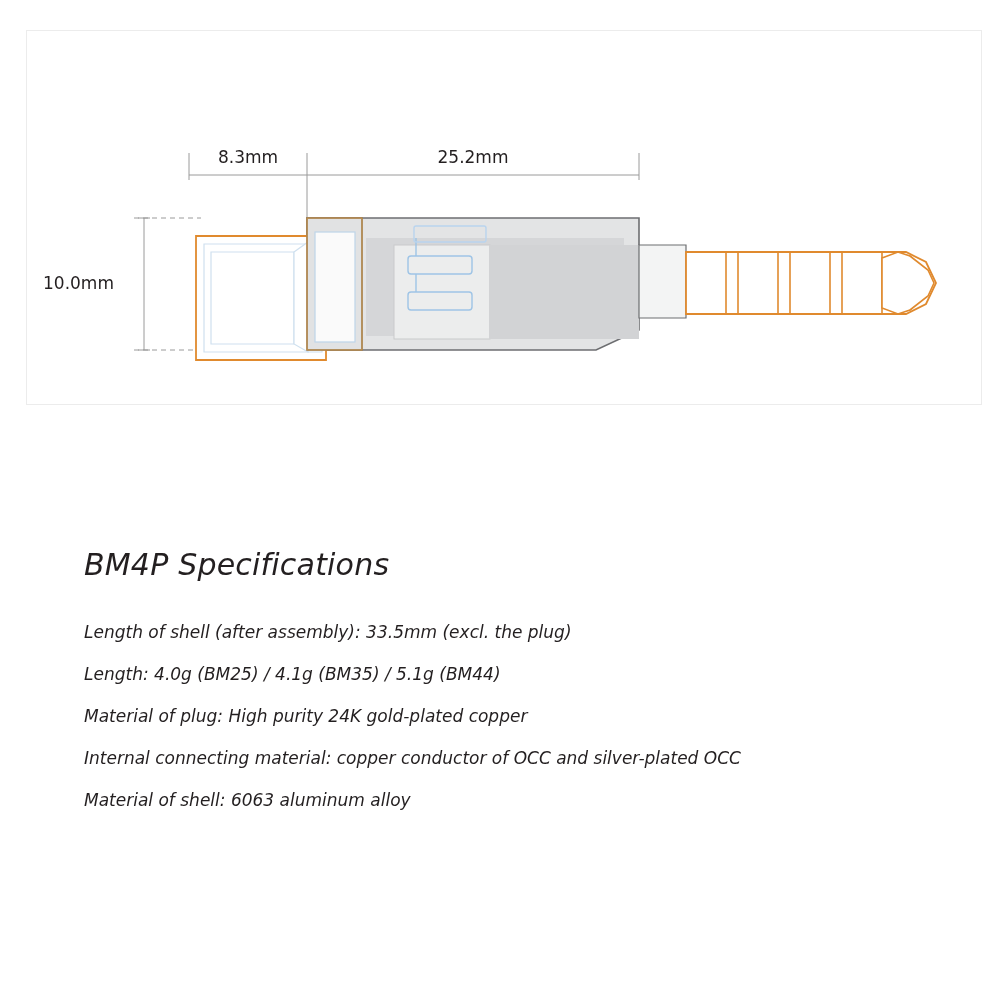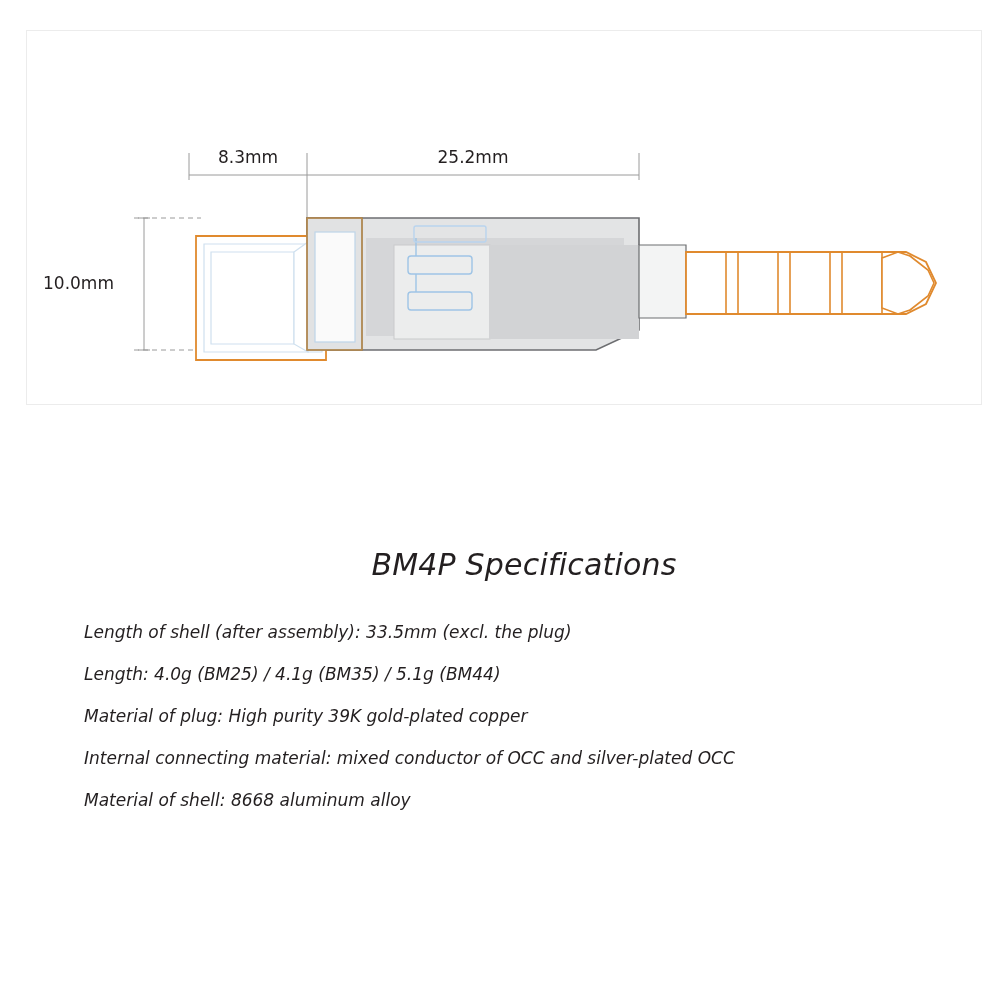--- a/index.html
+++ b/index.html
@@ -40,21 +40,20 @@
   }
   .spec-title {
     font-family: "DejaVu Sans", sans-serif;
     font-style: italic;
     font-size: 30px;
     font-weight: 400;
     letter-spacing: 0.2px;
     color: #231f20;
     margin: 0 0 30px 0;
     line-height: 1.1;
-    text-align: center;
   }
   .spec-list {
     list-style: none;
     margin: 0;
     padding: 0;
   }
   .spec-list li {
     font-family: "DejaVu Sans", sans-serif;
     font-style: italic;
     font-size: 17px;
@@ -150,19 +149,19 @@
       </g>
 
     </svg>
   </div>
 
   <div class="specs">
     <h1 class="spec-title">BM4P Specifications</h1>
     <ul class="spec-list">
       <li>Length of shell (after assembly): 33.5mm (excl. the plug)</li>
       <li>Length: 4.0g (BM25) / 4.1g (BM35) / 5.1g (BM44)</li>
-      <li>Material of plug: High purity 39K gold-plated copper</li>
-      <li>Internal connecting material: mixed conductor of OCC and silver-plated OCC</li>
-      <li>Material of shell: 8668 aluminum alloy</li>
+      <li>Material of plug: High purity 24K gold-plated copper</li>
+      <li>Internal connecting material: copper conductor of OCC and silver-plated OCC</li>
+      <li>Material of shell: 6063 aluminum alloy</li>
     </ul>
   </div>
 
 </div>
 
 </body></html>

